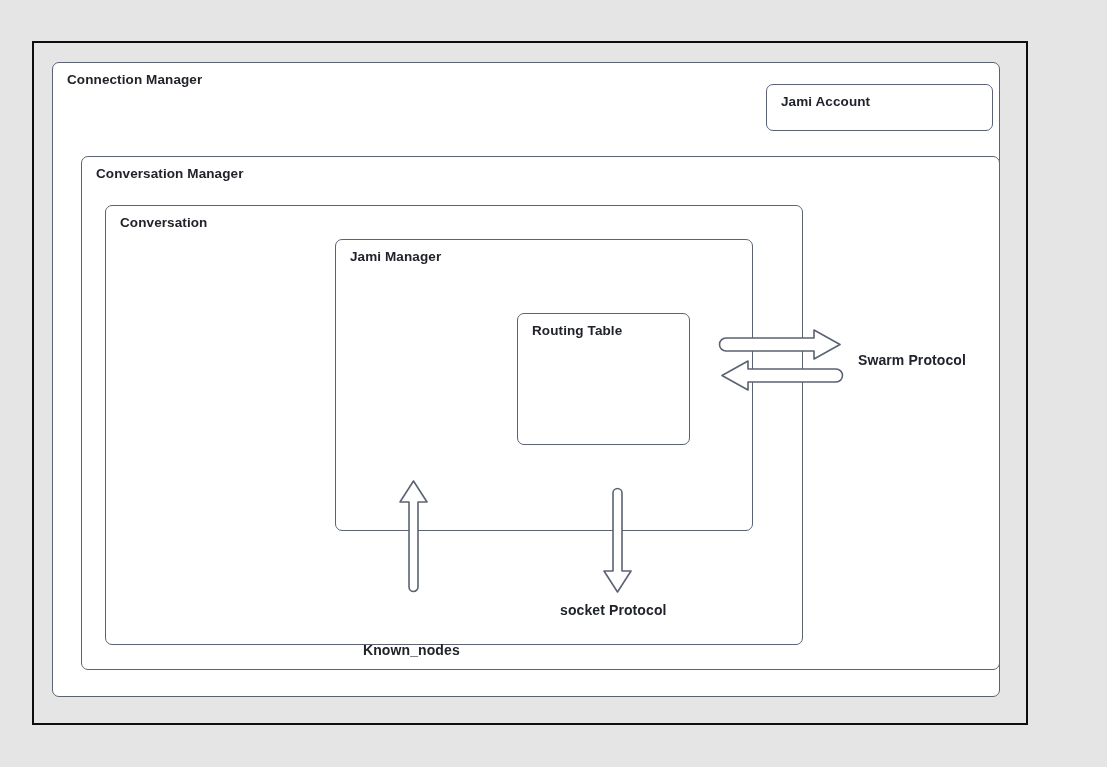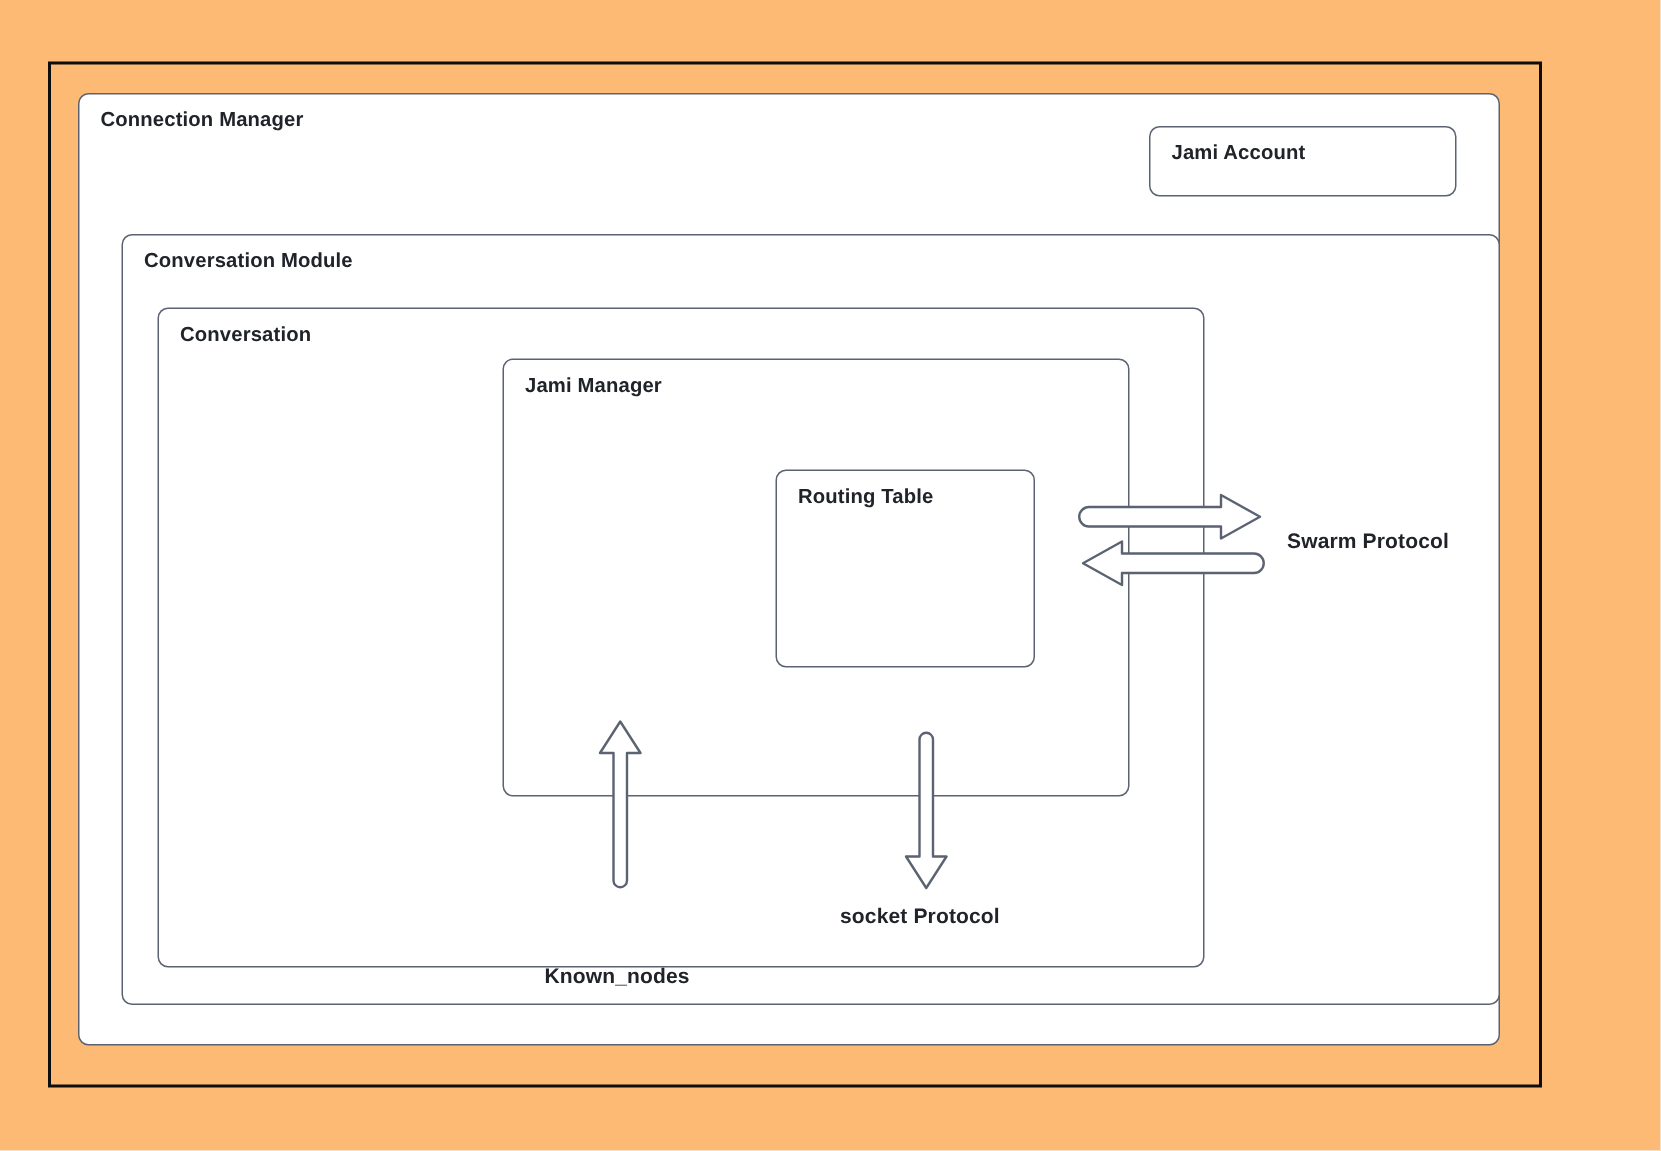--- a/index.html
+++ b/index.html
@@ -8,21 +8,21 @@
     padding: 0;
     background: #ffffff;
   }
   body {
     font-family: "Liberation Sans", sans-serif;
   }
   #canvas {
     position: relative;
     width: 1107px;
     height: 767px;
-    background: #fdba74;
+    background: #e5e5e5;
     overflow: hidden;
   }
   
   .outer-frame {
     position: absolute;
     left: 32px;
     top: 41px;
     width: 996px;
     height: 684px;
     border: 2px solid #0d0d0d;
@@ -76,26 +76,26 @@
 <body>
 
 <div id="canvas">
 
   <div class="outer-frame"></div>
 
   <div class="box" style="left:52px; top:62px; width:948px; height:635px;">
     <span class="box-label">Connection Manager</span>
   </div>
 
-  <div class="box" style="left:766px; top:84px; width:205px; height:47px;">
+  <div class="box" style="left:766px; top:84px; width:227px; height:47px;">
     <span class="box-label">Jami Account</span>
   </div>
 
   <div class="box" style="left:81px; top:156px; width:919px; height:514px;">
-    <span class="box-label">Conversation Module</span>
+    <span class="box-label">Conversation Manager</span>
   </div>
 
   <div class="box" style="left:105px; top:205px; width:698px; height:440px;">
     <span class="box-label">Conversation</span>
   </div>
 
 
   <div class="box" style="left:335px; top:239px; width:418px; height:292px;">
     <span class="box-label">Jami Manager</span>
   </div>

